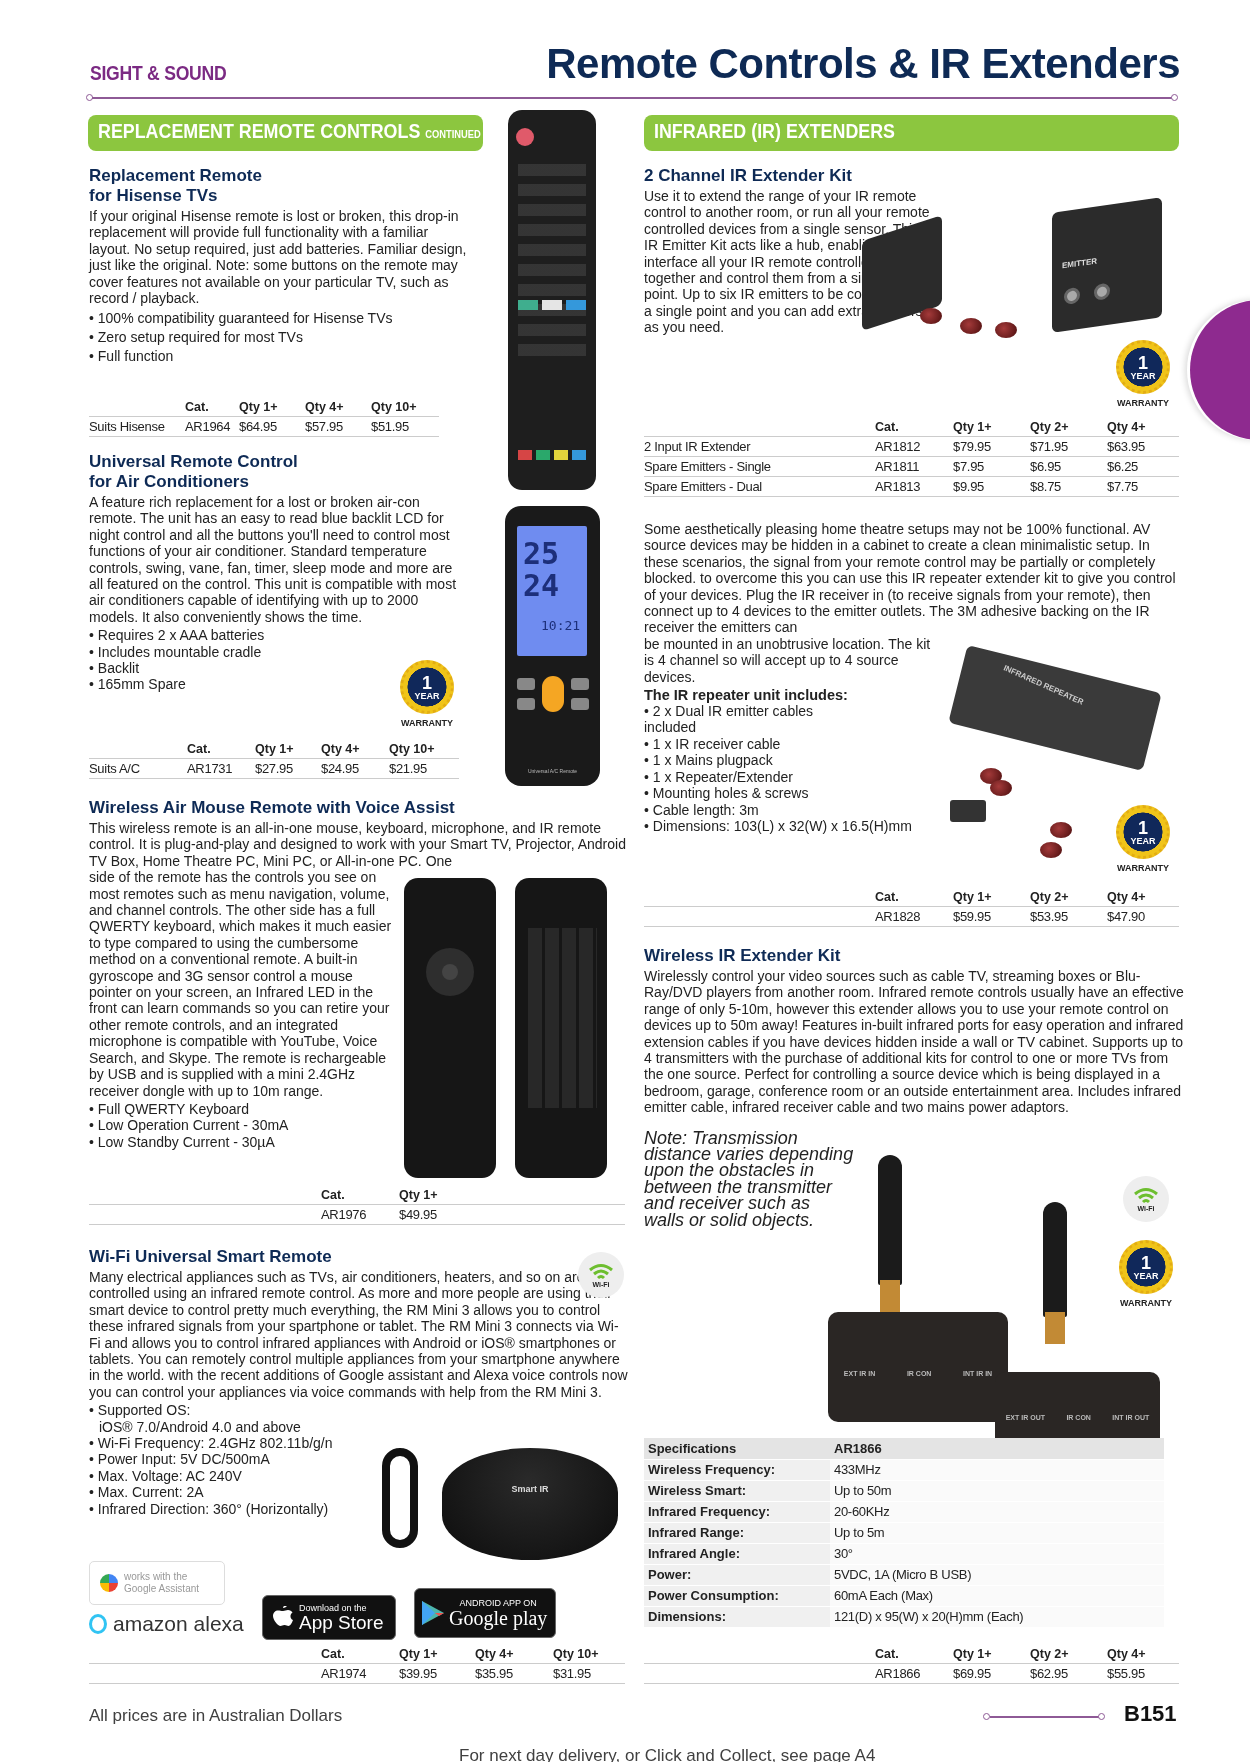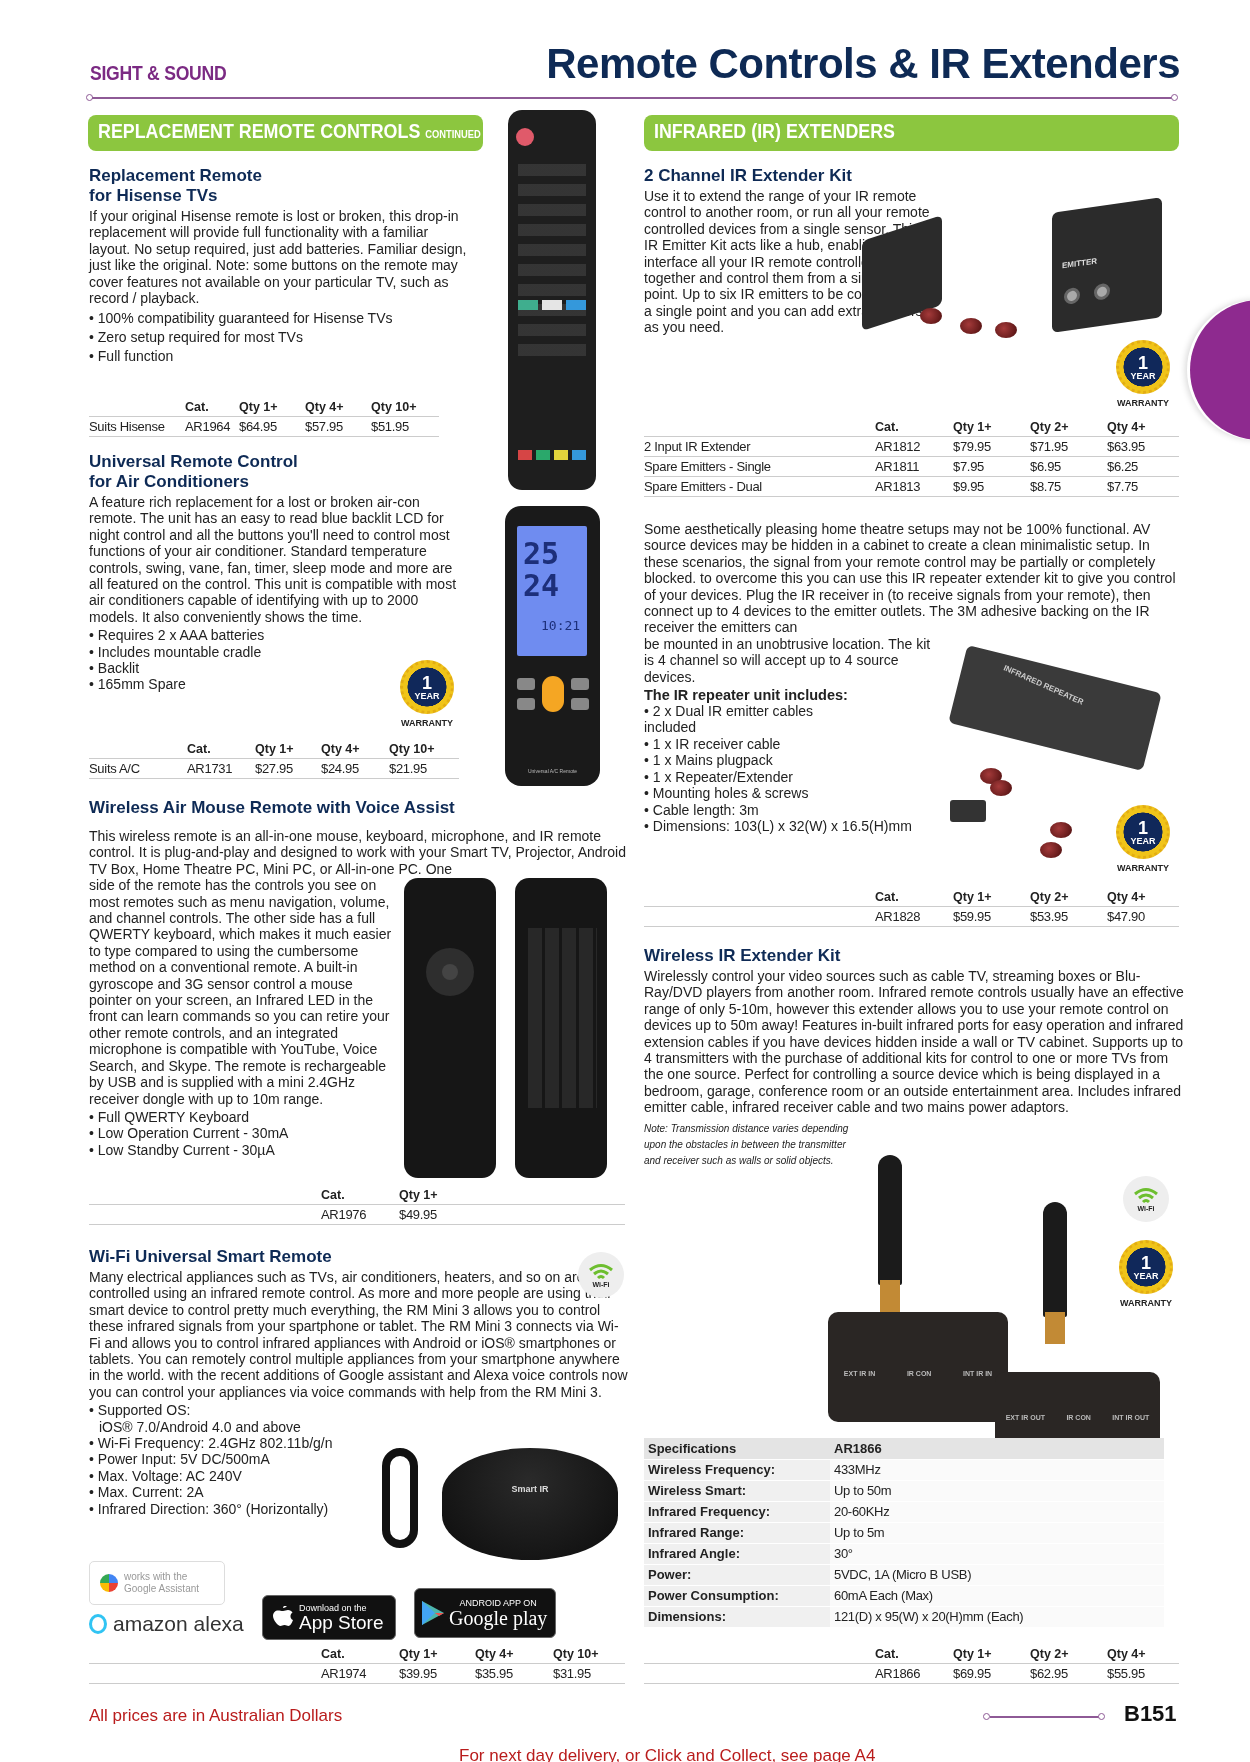--- a/index.html
+++ b/index.html
@@ -27,21 +27,21 @@
   .seal .y { font-size: 9px; }
   .warranty .lbl { font-size: 9px; font-weight: bold; color: #222; margin-top: 4px; }
   .wifi-badge { width: 46px; height: 46px; border-radius: 50%; background: #eee; display: flex; flex-direction: column; align-items: center; justify-content: center; font-size: 7px; font-weight: bold; color: #222; }
   .wifi-badge svg { width: 26px; height: 18px; }
   .remote-img { background: #1e1e1e; border-radius: 14px; }
   .spec-table { border-collapse: collapse; font-size: 13px; }
   .spec-table td { padding: 2px 4px; border-bottom: 1px solid #fff; height: 21px; }
   .spec-table td.k { font-weight: bold; background: #f0f0f0; width: 186px; }
   .spec-table td.v { background: #fafafa; letter-spacing: -0.3px; }
   .spec-table tr.head td { font-weight: bold; background: #e4e4e4; }
-  .footer { font-size: 17px; color: #b91c1c; }
+  .footer { font-size: 17px; color: #404040; }
   .page-num { font-weight: bold; font-size: 22px; color: #111; }
   .side-tab { right: -40px; top: 300px; width: 100px; height: 140px; border-radius: 70px 0 0 70px; background: #8e2a8f; box-shadow: -3px 0 0 #fff, -5px 0 6px rgba(0,0,0,0.15); }
   .dark-box { background: #2b2b2b; border-radius: 6px; }
   .ir-emitter { width: 22px; height: 16px; border-radius: 50%; background: radial-gradient(circle at 40% 40%, #a43a3a, #4a0d0d); }
   .store-badge { background: #111; color: #fff; border-radius: 6px; border: 1px solid #666; display: flex; align-items: center; }
 </style>
 </head>
 <body>
 
 <div class="abs section-label">SIGHT &amp; SOUND</div>
@@ -155,21 +155,21 @@
   <div class="abs" style="left:37px;top:170px;width:22px;height:36px;border-radius:11px;background:#f5a623;"></div>
   <div class="abs" style="left:12px;top:172px;width:18px;height:12px;background:#888;border-radius:3px;"></div>
   <div class="abs" style="left:12px;top:192px;width:18px;height:12px;background:#888;border-radius:3px;"></div>
   <div class="abs" style="left:66px;top:172px;width:18px;height:12px;background:#888;border-radius:3px;"></div>
   <div class="abs" style="left:66px;top:192px;width:18px;height:12px;background:#888;border-radius:3px;"></div>
   <div class="abs" style="left:0;top:262px;width:95px;text-align:center;font-size:5px;color:#bbb;">Universal A/C Remote</div>
 </div>
 
 <div class="abs" style="left:89px;top:798px;width:540px;">
   <div class="prod-title">Wireless Air Mouse Remote with Voice Assist</div>
-  <p class="body-text" style="margin-top:10px;">This wireless remote is an all-in-one mouse, keyboard, microphone, and IR remote control. It is plug-and-play and designed to work with your Smart TV, Projector, Android TV Box, Home Theatre PC, Mini PC, or All-in-one PC. One</p>
+  <p class="body-text" style="margin-top:2px;">This wireless remote is an all-in-one mouse, keyboard, microphone, and IR remote control. It is plug-and-play and designed to work with your Smart TV, Projector, Android TV Box, Home Theatre PC, Mini PC, or All-in-one PC. One</p>
   <p class="body-text" style="width:310px;">side of the remote has the controls you see on most remotes such as menu navigation, volume, and channel controls. The other side has a full QWERTY keyboard, which makes it much easier to type compared to using the cumbersome method on a conventional remote. A built-in gyroscope and 3G sensor control a mouse pointer on your screen, an Infrared LED in the front can learn commands so you can retire your other remote controls, and an integrated microphone is compatible with YouTube, Voice Search, and Skype. The remote is rechargeable by USB and is supplied with a mini 2.4GHz receiver dongle with up to 10m range.</p>
   <ul class="bullets" style="margin-top:2px;">
     <li>Full QWERTY Keyboard</li>
     <li>Low Operation Current - 30mA</li>
     <li>Low Standby Current - 30µA</li>
   </ul>
 </div>
 
 <div class="abs remote-img" style="left:404px;top:878px;width:92px;height:300px;background:#161616;">
   <div class="abs" style="left:22px;top:70px;width:48px;height:48px;border-radius:50%;background:#2e2e2e;"></div>
@@ -366,21 +366,21 @@
     <td>$59.95</td>
     <td>$53.95</td>
     <td>$47.90</td>
   </tr>
 </tbody>
   </table>
 
 <div class="abs" style="left:644px;top:946px;width:540px;">
   <div class="prod-title">Wireless IR Extender Kit</div>
   <p class="body-text" style="margin-top:2px;">Wirelessly control your video sources such as cable TV, streaming boxes or Blu-Ray/DVD players from another room. Infrared remote controls usually have an effective range of only 5-10m, however this extender allows you to use your remote control on devices up to 50m away! Features in-built infrared ports for easy operation and infrared extension cables if you have devices hidden inside a wall or TV cabinet. Supports up to 4 transmitters with the purchase of additional kits for control to one or more TVs from the one source. Perfect for controlling a source device which is being displayed in a bedroom, garage, conference room or an outside entertainment area. Includes infrared emitter cable, infrared receiver cable and two mains power adaptors.</p>
-  <p class="body-text" style="font-style:italic;font-size:10px;line-height:16.4px;width:210px;margin-top:5px;">Note: Transmission distance varies depending upon the obstacles in between the transmitter and receiver such as walls or solid objects.</p>
+  <p class="body-text" style="font-style:italic;font-size:18px;line-height:16.4px;width:210px;margin-top:14px;">Note: Transmission distance varies depending upon the obstacles in between the transmitter and receiver such as walls or solid objects.</p>
 </div>
 
 <div class="abs" style="left:878px;top:1155px;width:24px;height:130px;background:#1b1b1b;border-radius:12px 12px 2px 2px;"></div>
 <div class="abs" style="left:880px;top:1280px;width:20px;height:36px;background:#c28a35;"></div>
 <div class="abs dark-box" style="left:828px;top:1312px;width:180px;height:110px;background:#2a2624;border-radius:10px;">
   <div style="position:absolute;left:0;top:58px;width:180px;display:flex;justify-content:space-around;color:#bbb;font-size:7px;font-weight:bold;text-align:center;">
     <span>EXT IR IN</span>
     <span>IR CON</span>
     <span>INT IR IN</span>
   </div>

